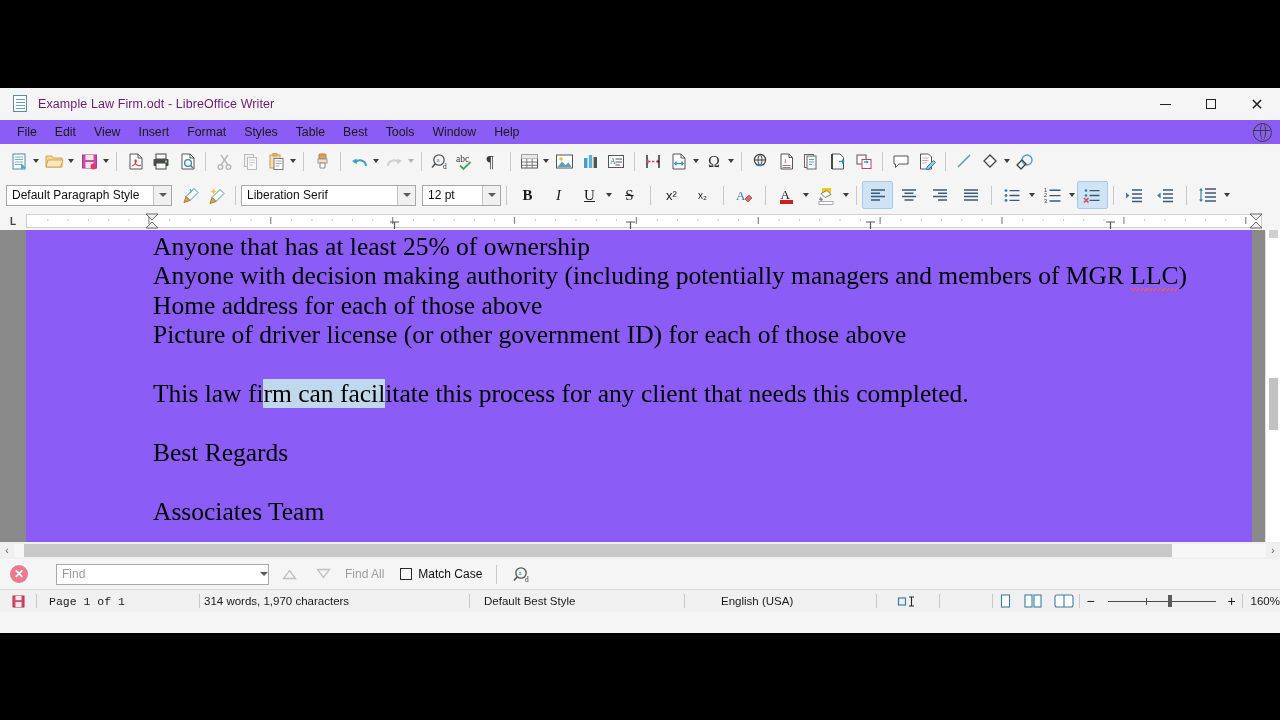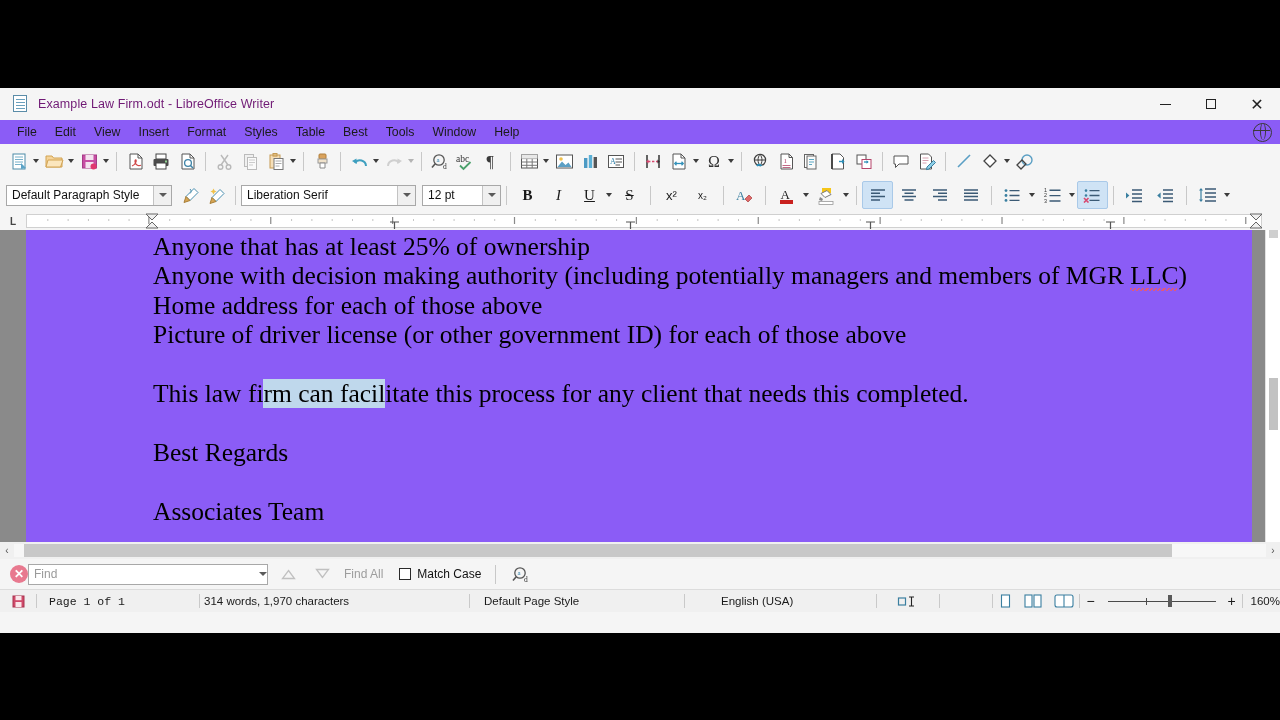--- a/index.html
+++ b/index.html
@@ -65,21 +65,21 @@
 
   
   .hscroll{height:17px;background:#f0f0f0;display:flex;align-items:center;}
   .harrow{width:14px;height:17px;display:flex;align-items:center;justify-content:center;font-size:10px;color:#555;}
   .htrack{flex:1;height:13px;background:#f7f7f7;position:relative;}
   .hthumb{position:absolute;left:10px;top:0;width:1148px;height:13px;background:#c8c8c8;}
 
   
   .findbar{height:30px;background:#f5f5f5;display:flex;align-items:center;padding-left:10px;}
   .closebtn{width:18px;height:18px;border-radius:50%;background:#e8798f;display:flex;align-items:center;justify-content:center;color:#fff;font-size:12px;font-weight:bold;}
-  .findinput{width:240px;height:21px;border:1px solid #a8a8a8;background:#fff;display:flex;align-items:center;margin-left:0;box-sizing:border-box;}
+  .findinput{width:213px;height:21px;border:1px solid #a8a8a8;background:#fff;display:flex;align-items:center;margin-left:28px;box-sizing:border-box;}
   .findinput .ph{font-size:12px;color:#9a9a9a;padding-left:5px;flex:1;}
   .navbtn{width:28px;height:22px;display:flex;align-items:center;justify-content:center;margin-left:6px;}
   .findall{font-size:12px;color:#9d9d9d;margin-left:8px;}
   .chk{width:12px;height:12px;border:1.4px solid #2a2a2a;background:#fff;margin-left:16px;box-sizing:border-box;}
   .mcase{font-size:12px;color:#111;margin-left:6px;}
 
   
   .statusbar{height:22px;background:#f0f0f0;display:flex;align-items:center;font-size:11.5px;color:#1a1a1a;border-top:1px solid #dcdcdc;}
   .st{display:flex;align-items:center;height:22px;}
   .stsep{width:1px;height:14px;background:#c9c9c9;}
@@ -602,21 +602,21 @@
             <rect x="1" y="1" width="11" height="11" fill="#d04a6a" stroke="#a8324f"></rect>
             <rect x="3.5" y="1" width="6" height="4.2" fill="#fae6ea"></rect>
             <rect x="3.5" y="7" width="6" height="5" fill="#fae6ea"></rect>
           </svg>
     </div>
     <div class="stsep"></div>
     <div class="st" style="width:150px;padding-left:12px;font-family:Liberation Mono, monospace;">Page 1 of 1</div>
     <div class="stsep"></div>
     <div class="st" style="width:265px;padding-left:4px;">314 words, 1,970 characters</div>
     <div class="stsep"></div>
-    <div class="st" style="width:200px;padding-left:14px;">Default Page Style</div>
+    <div class="st" style="width:200px;padding-left:14px;">Default Best Style</div>
     <div class="stsep"></div>
     <div class="st" style="width:155px;padding-left:36px;">English (USA)</div>
     <div class="stsep"></div>
     <div class="st" style="width:62px;justify-content:center;">
       <svg width="22" height="13" viewBox="0 0 22 13">
             <rect x="1.5" y="3" width="7" height="7" fill="none" stroke="#3a7fa0" stroke-width="1.2"></rect>
             <path d="M12 2h5M14.5 2v9M12 11h5" stroke="#222" stroke-width="1.1"></path>
           </svg>
     </div>
     <div class="stsep"></div>

